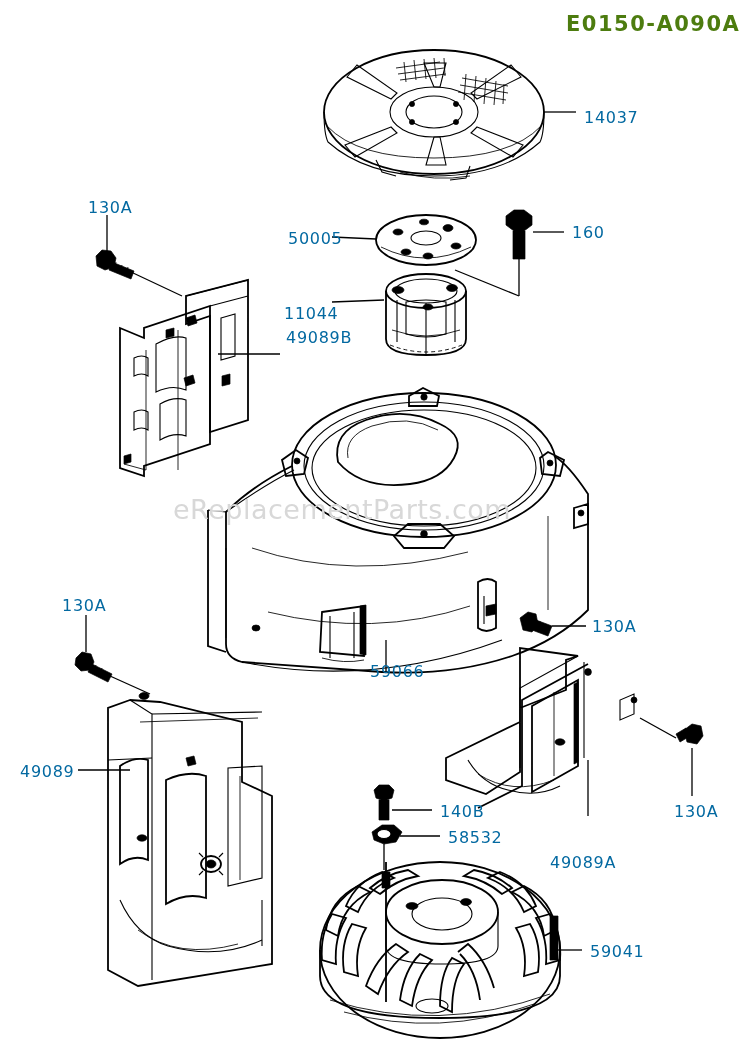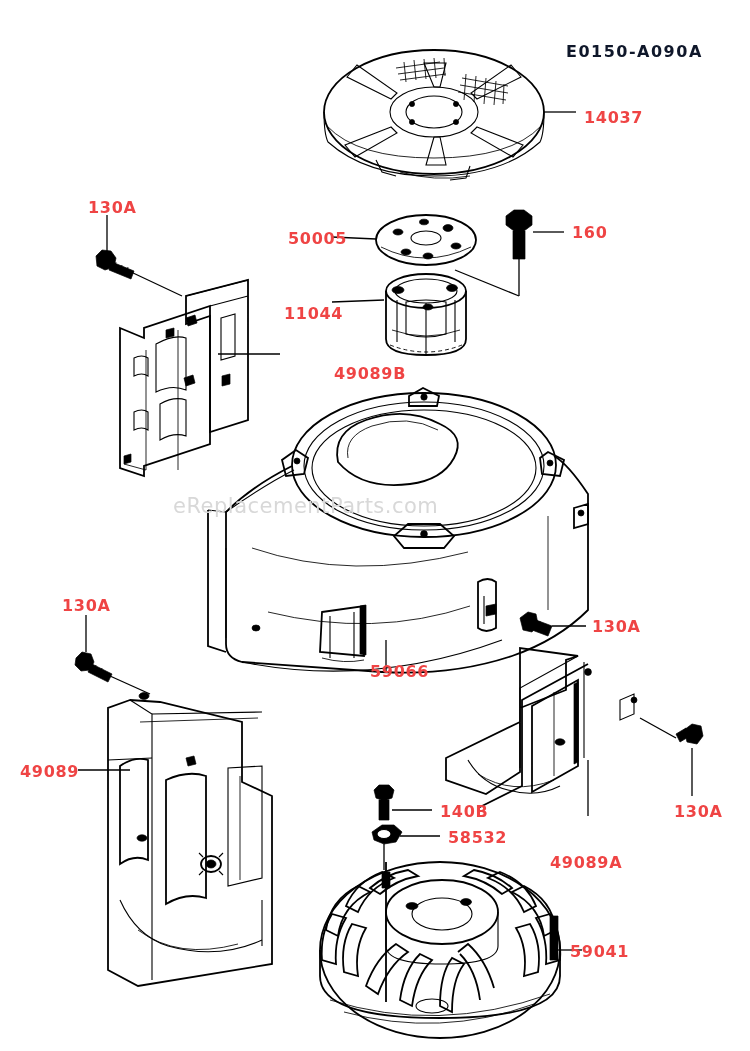--- a/index.html
+++ b/index.html
@@ -13,39 +13,38 @@
     height: 1051px;
     background: #ffffff;
     overflow: hidden;
     font-family: "DejaVu Sans", sans-serif;
   }
   
   .diagram-title {
     position: absolute;
     font-family: "DejaVu Sans", sans-serif;
     font-weight: bold;
-    font-size: 16px;
+    font-size: 21px;
     letter-spacing: 1.5px;
-    color: #0f172a;
+    color: #4d7c0f;
     white-space: nowrap;
-    margin-top: 30px;
   }
   .callout-label {
     position: absolute;
     font-family: "DejaVu Sans", sans-serif;
-    font-weight: bold;
+    font-weight: normal;
     font-size: 16px;
     letter-spacing: 0.7px;
-    color: #ef4444;
+    color: #0369a1;
     white-space: nowrap;
   }
   .watermark {
     position: absolute;
     font-family: "DejaVu Sans", sans-serif;
-    font-size: 21px;
+    font-size: 27px;
     letter-spacing: 0.5px;
     color: #d8d8d8;
     white-space: nowrap;
     user-select: none;
     pointer-events: none;
   }
   svg.layer {
     position: absolute;
     left: 0; top: 0;
     width: 750px;
@@ -359,33 +358,33 @@
   <div class="callout-label" style="left:584px; top:108px;">14037</div>
 
   <div class="callout-label" style="left:288px; top:229px;">50005</div>
 
   <div class="callout-label" style="left:572px; top:223px;">160</div>
 
   <div class="callout-label" style="left:284px; top:304px;">11044</div>
 
   <div class="callout-label" style="left:88px; top:198px;">130A</div>
 
-  <div class="callout-label" style="left:286px; top:364px;margin-left:48px;">49089B</div>
+  <div class="callout-label" style="left:286px; top:328px;">49089B</div>
 
   <div class="callout-label" style="left:370px; top:662px;">59066</div>
 
   <div class="callout-label" style="left:592px; top:617px;">130A</div>
 
   <div class="callout-label" style="left:62px; top:596px;">130A</div>
 
   <div class="callout-label" style="left:20px; top:762px;">49089</div>
 
   <div class="callout-label" style="left:440px; top:802px;">140B</div>
 
   <div class="callout-label" style="left:448px; top:828px;">58532</div>
 
   <div class="callout-label" style="left:550px; top:853px;">49089A</div>
 
   <div class="callout-label" style="left:674px; top:802px;">130A</div>
 
-  <div class="callout-label" style="left:570px; top:942px;">59041</div>
+  <div class="callout-label" style="left:590px; top:942px;">59041</div>
 
 </div>
 
 </body></html>

